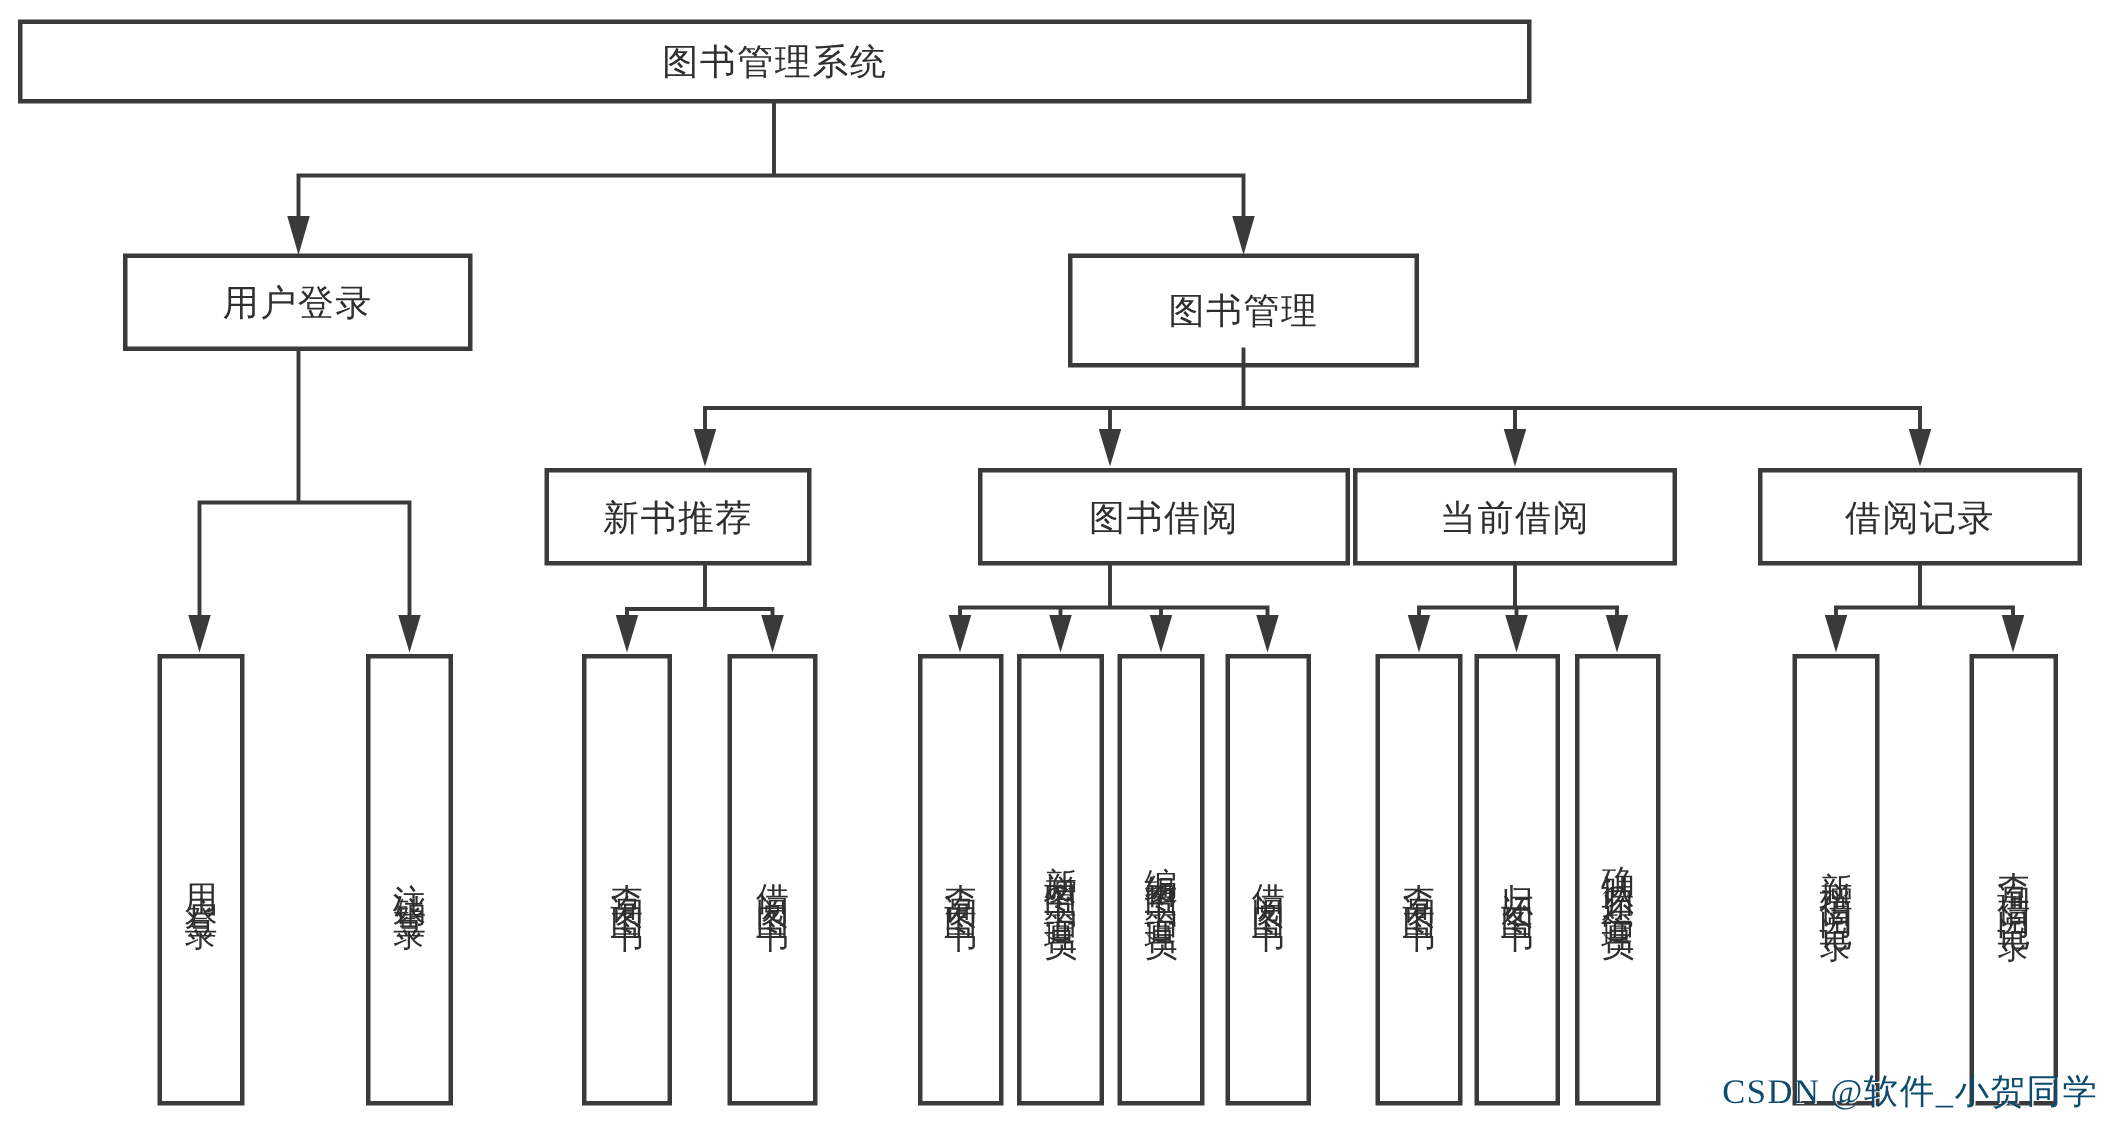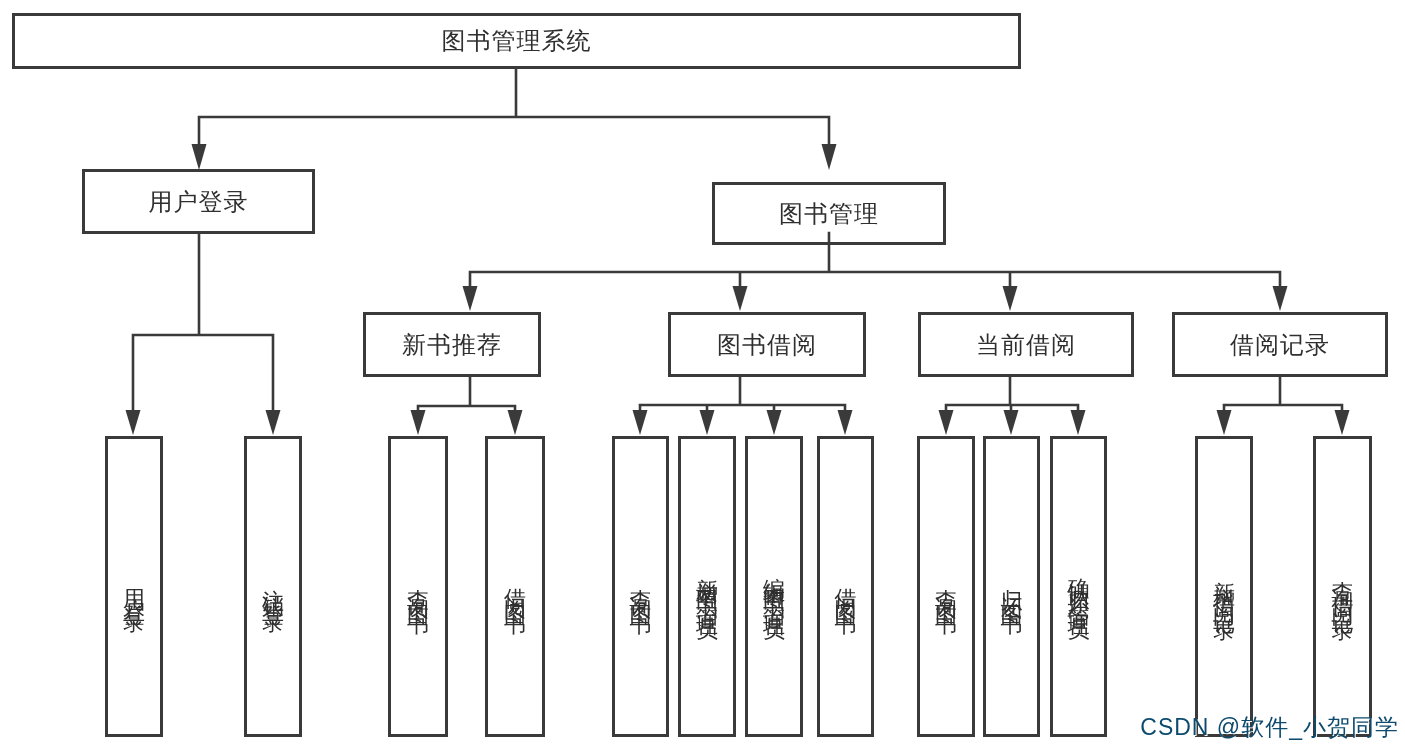--- a/index.html
+++ b/index.html
@@ -7,20 +7,21 @@
     --text:#2f2f2f;
     --bg:#ffffff;
   }
   html,body{margin:0;padding:0;background:#fff;}
   body{font-family:"Liberation Sans","DejaVu Sans",sans-serif;}
   #stage{
     position:relative;
     width:1405px;height:747px;
     background:var(--bg);
     overflow:hidden;
+    font-family:Liberation Serif, serif;
   }
   #connectors{
     position:absolute;left:0;top:0;z-index:1;
   }
   .hbox{
     position:absolute;
     box-sizing:border-box;
     border:3px solid var(--line);
     background:transparent;
     display:flex;align-items:center;justify-content:center;
@@ -101,31 +102,31 @@
     </g>
   </svg>
 
   <div class="hbox" style="left:12px;top:13px;width:1009px;height:56px;">
     <span>图书管理系统</span>
   </div>
 
   <div class="hbox" style="left:82px;top:169px;width:233px;height:65px;">
     <span>用户登录</span>
   </div>
-  <div class="hbox" style="left:712px;top:182px;width:234px;height:63px;">
+  <div class="hbox" style="left:712px;top:169px;width:234px;height:76px;">
     <span>图书管理</span>
   </div>
 
   <div class="hbox" style="left:363px;top:312px;width:178px;height:65px;">
     <span>新书推荐</span>
   </div>
-  <div class="hbox" style="left:668px;top:312px;width:198px;height:65px;">
+  <div class="hbox" style="left:652px;top:312px;width:248px;height:65px;">
     <span>图书借阅</span>
   </div>
-  <div class="hbox" style="left:902px;top:312px;width:216px;height:65px;margin-left:16px;">
+  <div class="hbox" style="left:902px;top:312px;width:216px;height:65px;">
     <span>当前借阅</span>
   </div>
   <div class="hbox" style="left:1172px;top:312px;width:216px;height:65px;">
     <span>借阅记录</span>
   </div>
 
   <div class="vbox" style="left:105px;top:436px;width:58px;height:301px;">
     <span class="vtext">用户登录</span>
   </div>
   <div class="vbox" style="left:244px;top:436px;width:58px;height:301px;">

